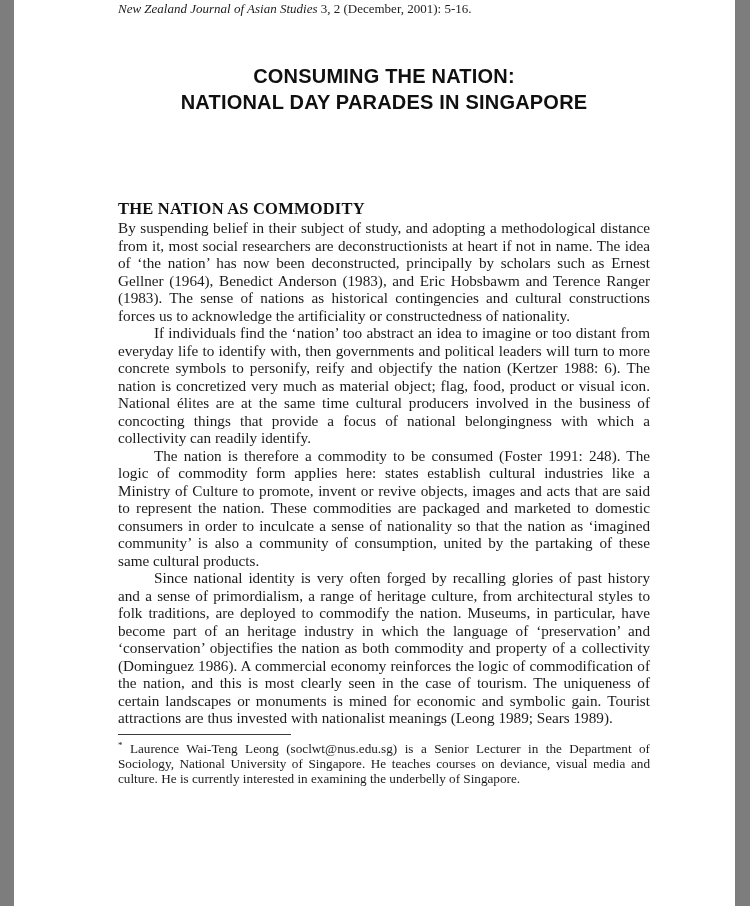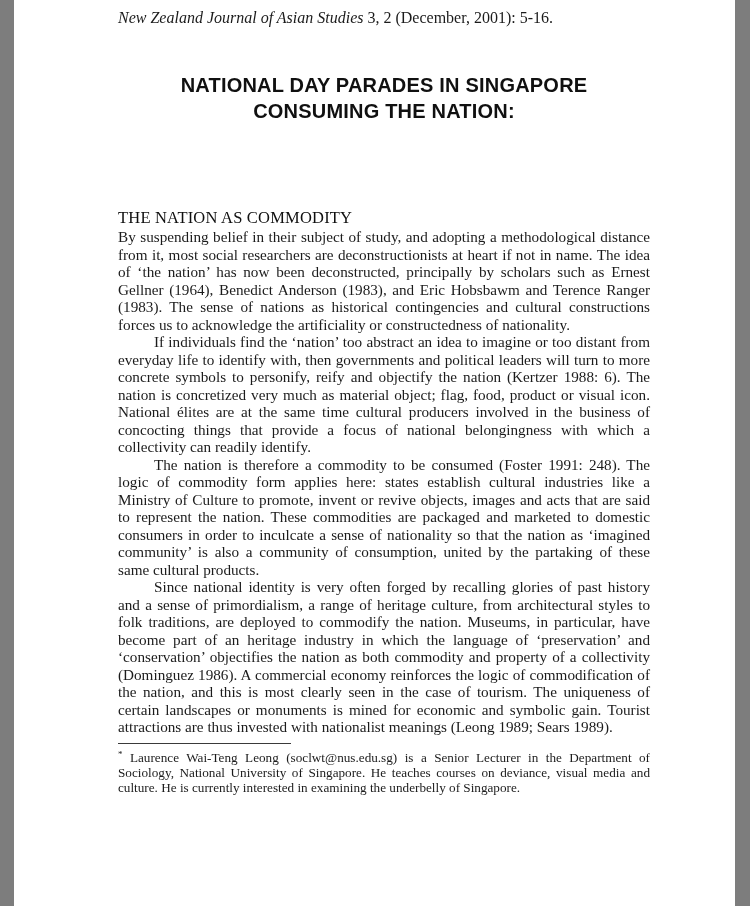--- a/index.html
+++ b/index.html
@@ -10,21 +10,21 @@
     overflow: hidden;
     font-family: "Liberation Serif", serif;
     color: #1b1b1b;
   }
   .edge { position: absolute; top: 0; bottom: 0; background: #7d7d7d; }
   .edge-left  { left: 0;  width: 14px; }
   .edge-right { right: 0; width: 15px; }
 
   .content { position: absolute; left: 118px; top: 0; width: 532px; }
 
-  .journal { margin-top: 9px; font-size: 16px; line-height: 18px; white-space: nowrap; }
+  .journal { font-size: 13px; line-height: 18px; white-space: nowrap; }
   .journal .it { font-style: italic; }
 
   .doc-title {
     margin-top: 45px;
     text-align: center;
     font-family: "Liberation Sans", sans-serif;
     font-weight: bold;
     font-size: 20px;
     line-height: 26px;
     letter-spacing: 0.2px;
@@ -35,21 +35,21 @@
     margin-top: 28px;
     text-align: right;
     font-style: italic;
     font-size: 16px;
     line-height: 18px;
   }
   .author-block sup { font-size: 10px; font-style: normal; }
 
   .section-heading {
     margin-top: 84px;
-    font-weight: normal;
+    font-weight: bold;
     font-size: 16.5px;
     line-height: 20px;
     letter-spacing: 0.2px;
     color: #101010;
   }
 
   .body-copy { }
   .body-copy p {
     margin: 0;
     font-size: 15.2px;
@@ -75,22 +75,22 @@
 <body>
 
 <div class="edge edge-left"></div>
 <div class="edge edge-right"></div>
 
 <div class="content">
 
   <div class="journal"><span class="it">New Zealand Journal of Asian Studies</span><span> 3, 2 (December, 2001): 5-16.</span></div>
 
   <div class="doc-title">
+    <div>CONSUMING THE NATION:</div>
     <div>NATIONAL DAY PARADES IN SINGAPORE</div>
-    <div>CONSUMING THE NATION:</div>
   </div>
 
 
   <div class="section-heading">THE NATION AS COMMODITY</div>
 
   <div class="body-copy">
     <p>By suspending belief in their subject of study, and adopting a methodological distance from it, most social researchers are deconstructionists at heart if not in name.  The idea of ‘the nation’ has now been deconstructed, principally by scholars such as Ernest Gellner (1964), Benedict Anderson (1983), and Eric Hobsbawm and Terence Ranger (1983).  The sense of nations as historical contingencies and cultural constructions forces us to acknowledge the artificiality or constructedness of nationality.</p>
     <p class="indent">If individuals find the ‘nation’ too abstract an idea to imagine or too distant from everyday life to identify with, then governments and political leaders will turn to more concrete symbols to personify, reify and objectify the nation (Kertzer 1988: 6).  The nation is concretized very much as material object; flag, food, product or visual icon.  National élites are at the same time cultural producers involved in the business of concocting things that provide a focus of national belongingness with which a collectivity can readily identify.</p>
     <p class="indent">The nation is therefore a commodity to be consumed (Foster 1991: 248).  The logic of commodity form applies here: states establish cultural industries like a Ministry of Culture to promote, invent or revive objects, images and acts that are said to represent the nation.  These commodities are packaged and marketed to domestic consumers in order to inculcate a sense of nationality so that the nation as ‘imagined community’ is also a community of consumption, united by the partaking of these same cultural products.</p>
     <p class="indent">Since national identity is very often forged by recalling glories of past history and a sense of primordialism, a range of heritage culture, from architectural styles to folk traditions, are deployed to commodify the nation.  Museums, in particular, have become part of an heritage industry in which the language of ‘preservation’ and ‘conservation’ objectifies the nation as both commodity and property of a collectivity (Dominguez 1986).  A commercial economy reinforces the logic of commodification of the nation, and this is most clearly seen in the case of tourism.  The uniqueness of certain landscapes or monuments is mined for economic and symbolic gain.  Tourist attractions are thus invested with nationalist meanings (Leong 1989; Sears 1989).</p>

